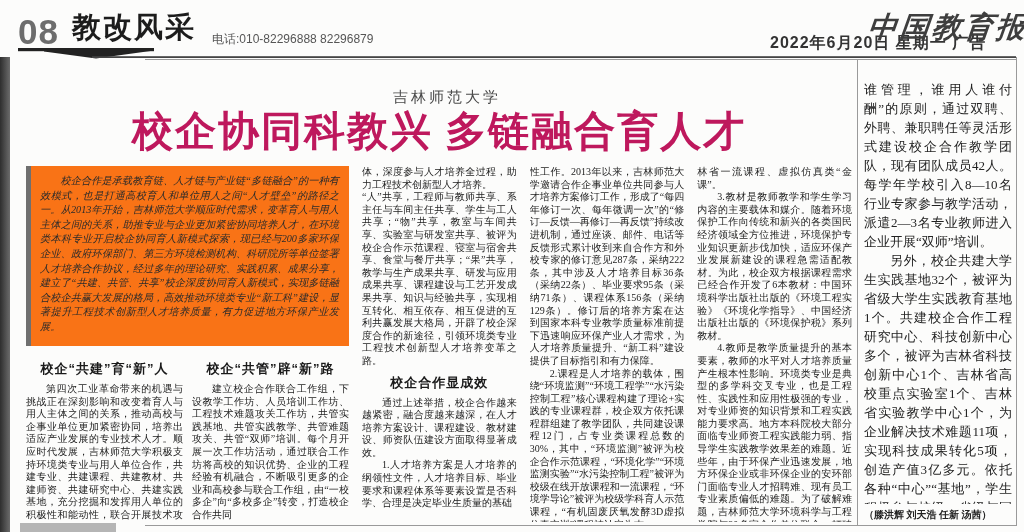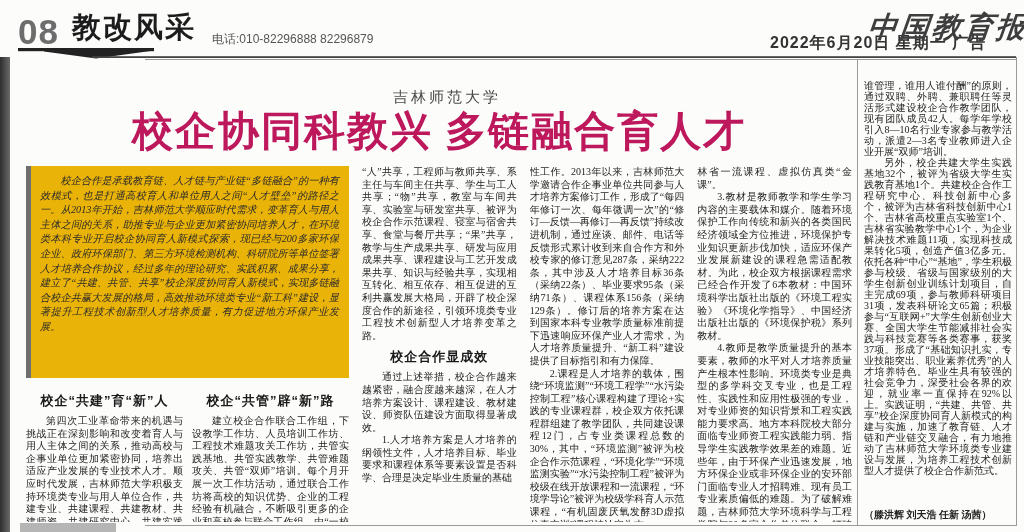--- a/index.html
+++ b/index.html
@@ -30,28 +30,28 @@
 
   
   .columns-row { position:absolute; left:26px; top:166px; width:826px; height:356px; display:flex; gap:13px; }
   .dbl { width:323px; display:flex; flex-direction:column; }
   .twin { display:flex; gap:9px; flex:1; overflow:hidden; }
   .col { flex:1; overflow:hidden; }
   .col p, .twin p { font-size:10px; line-height:12.6px; color:#222; text-align:justify; text-indent:2em; }
   .col p.cont, .twin p.cont { text-indent:0; }
   .col-head { font-family:"Liberation Sans",sans-serif; font-size:13px; font-weight:bold; color:#1a1a1a; text-align:center; letter-spacing:1px; padding:6px 0 5px; }
 
-  .intro-box { position:relative; height:212px; background:#eab308; margin-bottom:8px; padding:8px 10px 6px 14px; overflow:hidden; }
+  .intro-box { position:relative; height:180px; background:#f97316; margin-bottom:8px; padding:8px 10px 6px 14px; overflow:hidden; }
   .intro-bar { position:absolute; left:0; top:0; width:5px; height:100%; background:#6f6f6f; }
   .intro-box p { font-size:10.2px; line-height:14.6px; font-style:italic; color:#2b2b2b; text-align:justify; text-indent:2em; }
 
   
   .sidebar { position:absolute; left:864px; top:64px; width:148px; height:458px; display:flex; flex-direction:column; padding-top:16px; }
   .sidebar-text { flex:1; overflow:hidden; }
-  .sidebar p { font-size:10px; line-height:11px; color:#222; text-align:justify; text-indent:2em; }
+  .sidebar p { font-size:13px; line-height:19px; color:#222; text-align:justify; text-indent:2em; }
   .sidebar p.cont { text-indent:0; }
   .byline { font-size:10px; font-weight:bold; color:#222; padding-top:4px; }
 </style>
 </head>
 <body>
 
 <div class="page">
 
   <div class="edge-strip"></div>
   <div class="right-rule"></div>
@@ -85,20 +85,21 @@
           <div class="col-head">校企“共建”育“新”人</div>
           <p>第四次工业革命带来的机遇与挑战正在深刻影响和改变着育人与用人主体之间的关系，推动高校与企事业单位更加紧密协同，培养出适应产业发展的专业技术人才。顺应时代发展，吉林师范大学积极支持环境类专业与用人单位合作，共建专业、共建课程、共建教材、共建师资、共建研究中心、共建实践基地，充分挖掘和发挥用人单位的积极性和能动性，联合开展技术攻关、合作发表科研论文、共同申请科研项目等，打造用人单位全方位</p>
         </div>
         <div class="col">
           <div class="col-head">校企“共管”辟“新”路</div>
           <p>建立校企合作联合工作组，下设教学工作坊、人员培训工作坊、工程技术难题攻关工作坊，共管实践基地、共管实践教学、共管难题攻关、共管“双师”培训。每个月开展一次工作坊活动，通过联合工作坊将高校的知识优势、企业的工程经验有机融合，不断吸引更多的企业和高校参与联合工作组，由“一校多企”向“多校多企”转变，打造校企合作共同</p>
         </div>
       </div>
     </div>
     <div class="col">
+      <p class="cont">体，深度参与人才培养全过程，助力工程技术创新型人才培养。</p>
       <p class="cont">“人”共享，工程师与教师共享、系主任与车间主任共享、学生与工人共享；“物”共享，教室与车间共享、实验室与研发室共享、被评为校企合作示范课程、寝室与宿舍共享、食堂与餐厅共享；“果”共享，教学与生产成果共享、研发与应用成果共享、课程建设与工艺开发成果共享、知识与经验共享，实现相互转化、相互依存、相互促进的互利共赢发展大格局，开辟了校企深度合作的新途径，引领环境类专业工程技术创新型人才培养变革之路。</p>
       <div class="col-head">校企合作显成效</div>
       <p>通过上述举措，校企合作越来越紧密，融合度越来越深，在人才培养方案设计、课程建设、教材建设、师资队伍建设方面取得显著成效。</p>
       <p>1.人才培养方案是人才培养的纲领性文件，人才培养目标、毕业要求和课程体系等要素设置是否科学、合理是决定毕业生质量的基础</p>
     </div>
     <div class="col">
       <p class="cont">性工作。2013年以来，吉林师范大学邀请合作企事业单位共同参与人才培养方案修订工作，形成了“每四年修订一次、每年微调一次”的“修订—反馈—再修订—再反馈”持续改进机制，通过座谈、邮件、电话等反馈形式累计收到来自合作方和外校专家的修订意见287条，采纳222条，其中涉及人才培养目标36条（采纳22条）、毕业要求95条（采纳71条）、课程体系156条（采纳129条）。修订后的培养方案在达到国家本科专业教学质量标准前提下迅速响应环保产业人才需求，为人才培养质量提升、“新工科”建设提供了目标指引和有力保障。</p>
       <p>2.课程是人才培养的载体，围绕“环境监测”“环境工程学”“水污染控制工程”核心课程构建了理论+实践的专业课程群，校企双方依托课程群组建了教学团队，共同建设课程12门，占专业类课程总数的30%，其中，“环境监测”被评为校企合作示范课程，“环境化学”“环境监测实验”“水污染控制工程”被评为校级在线开放课程和一流课程，“环境学导论”被评为校级学科育人示范课程，“有机固废厌氧发酵3D虚拟仿真实训”课程被认定为吉</p>
     </div>
     <div class="col">

